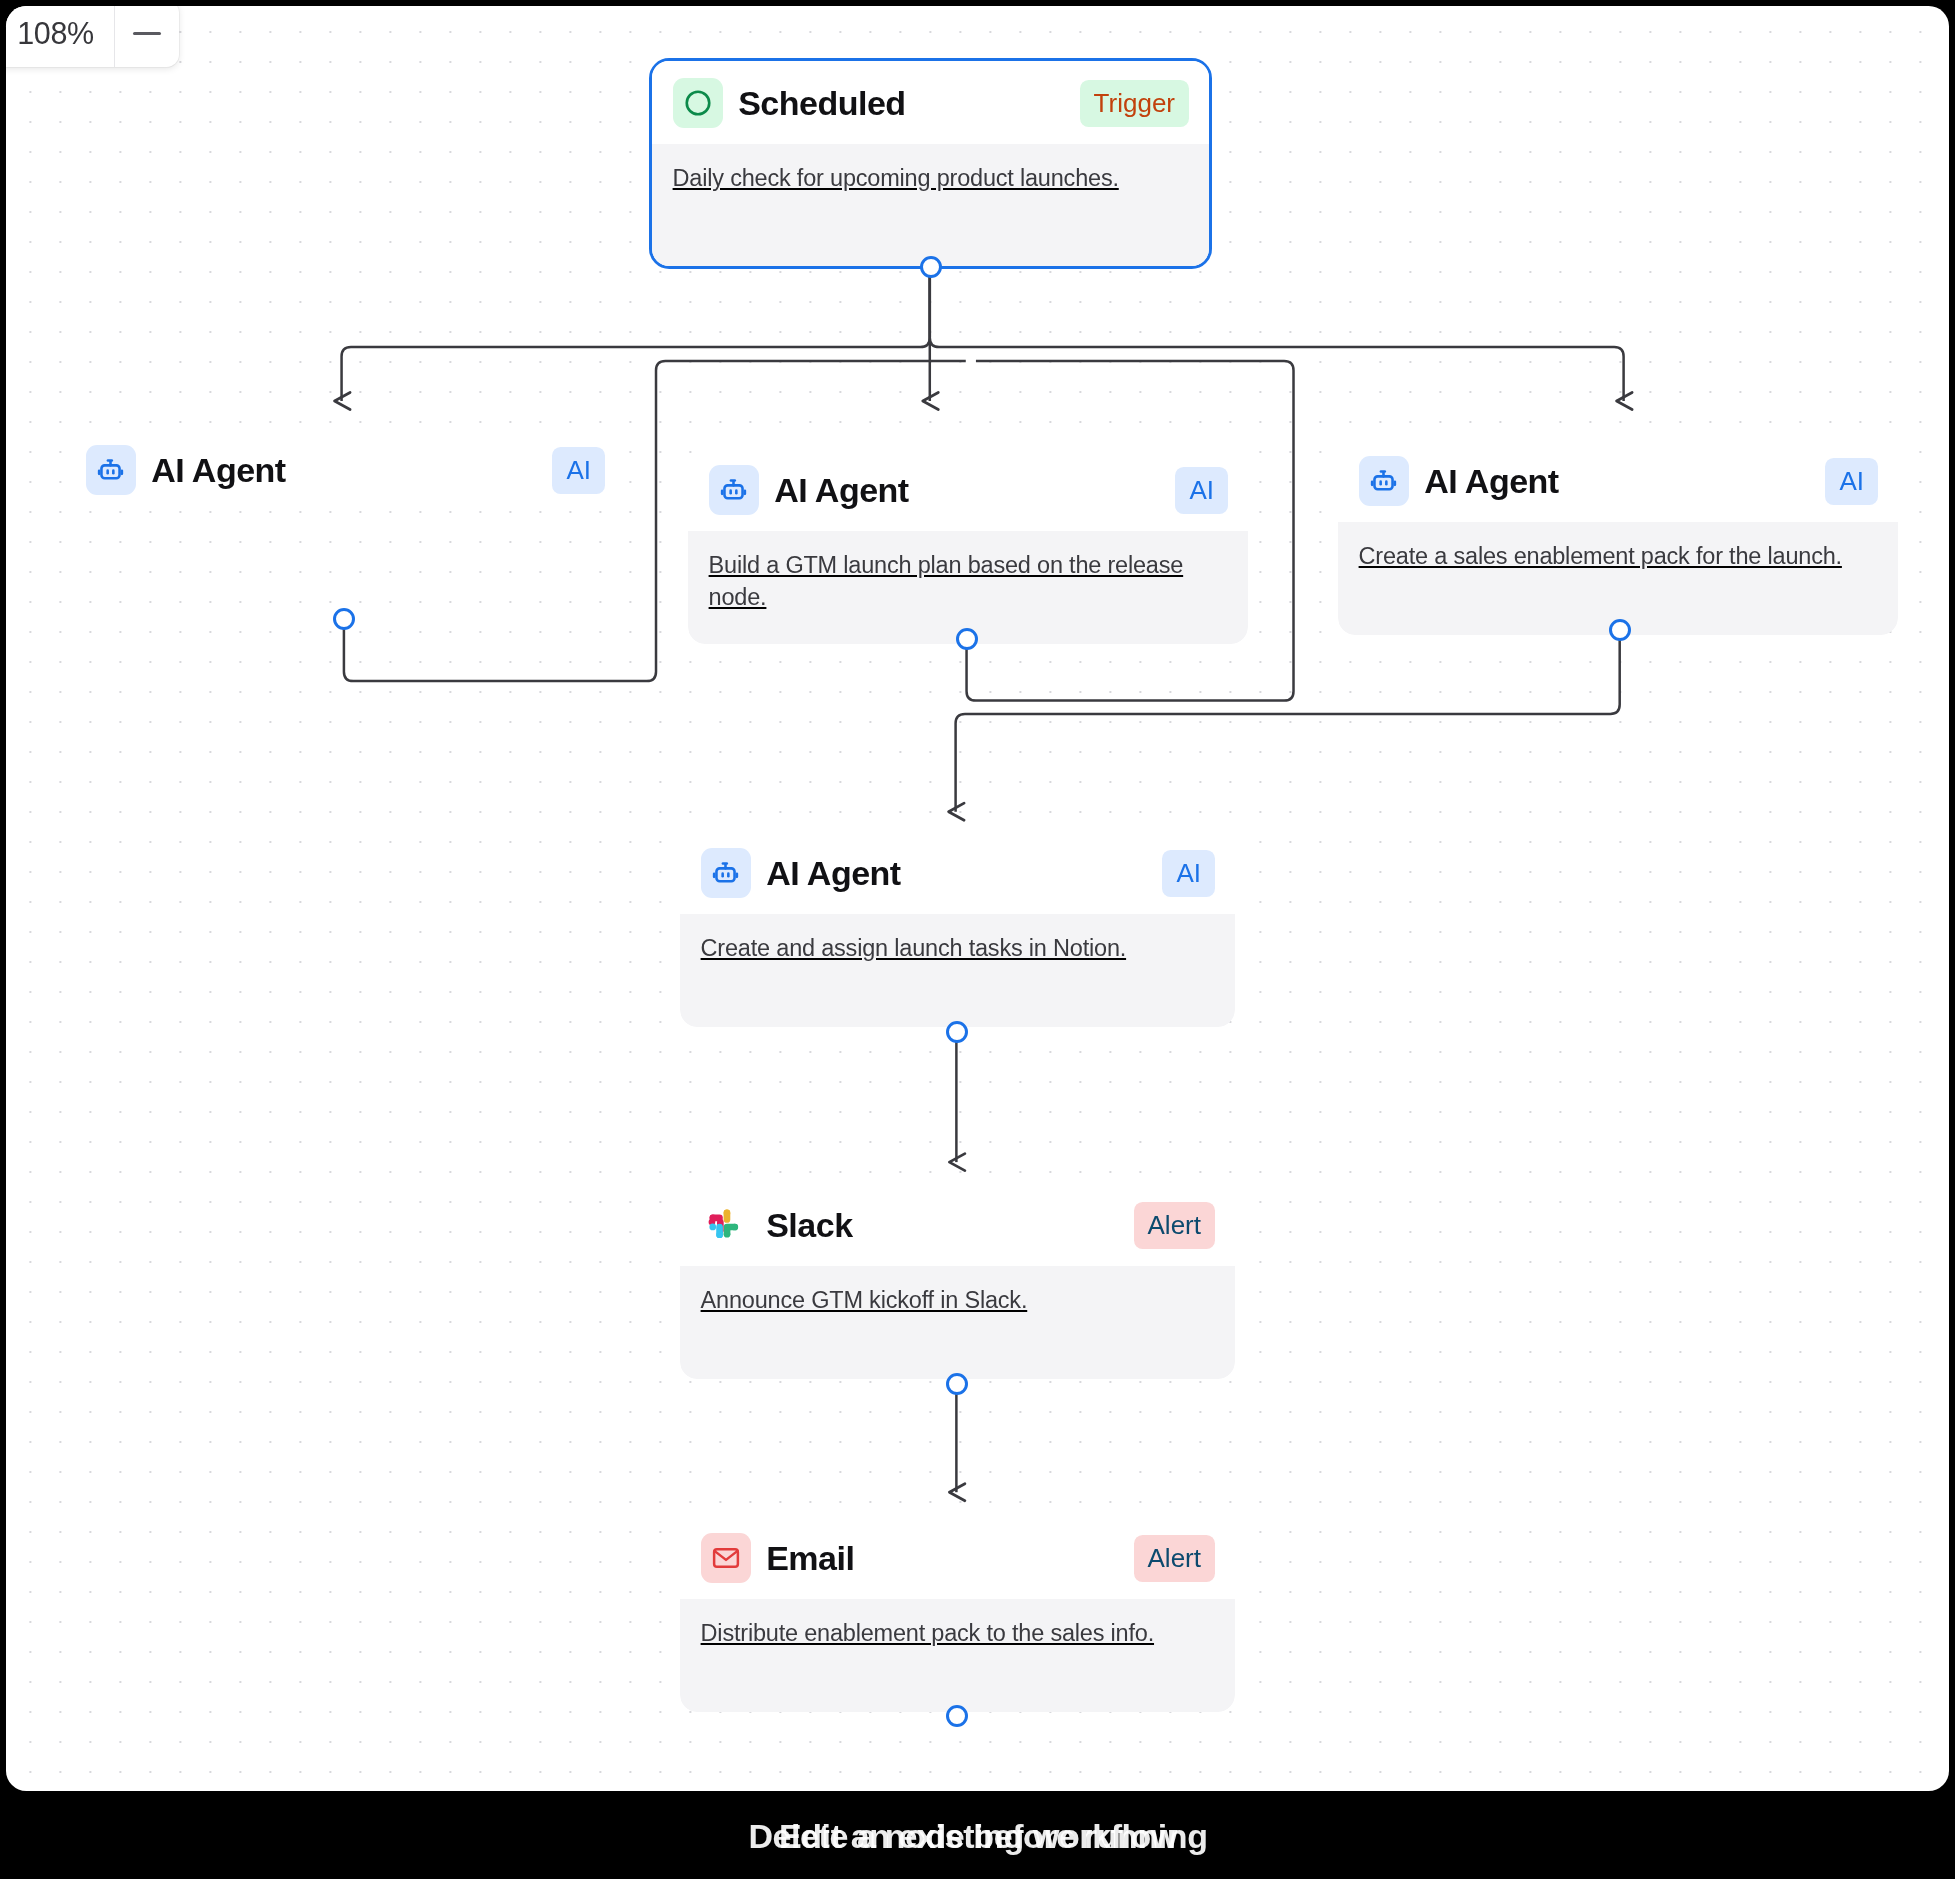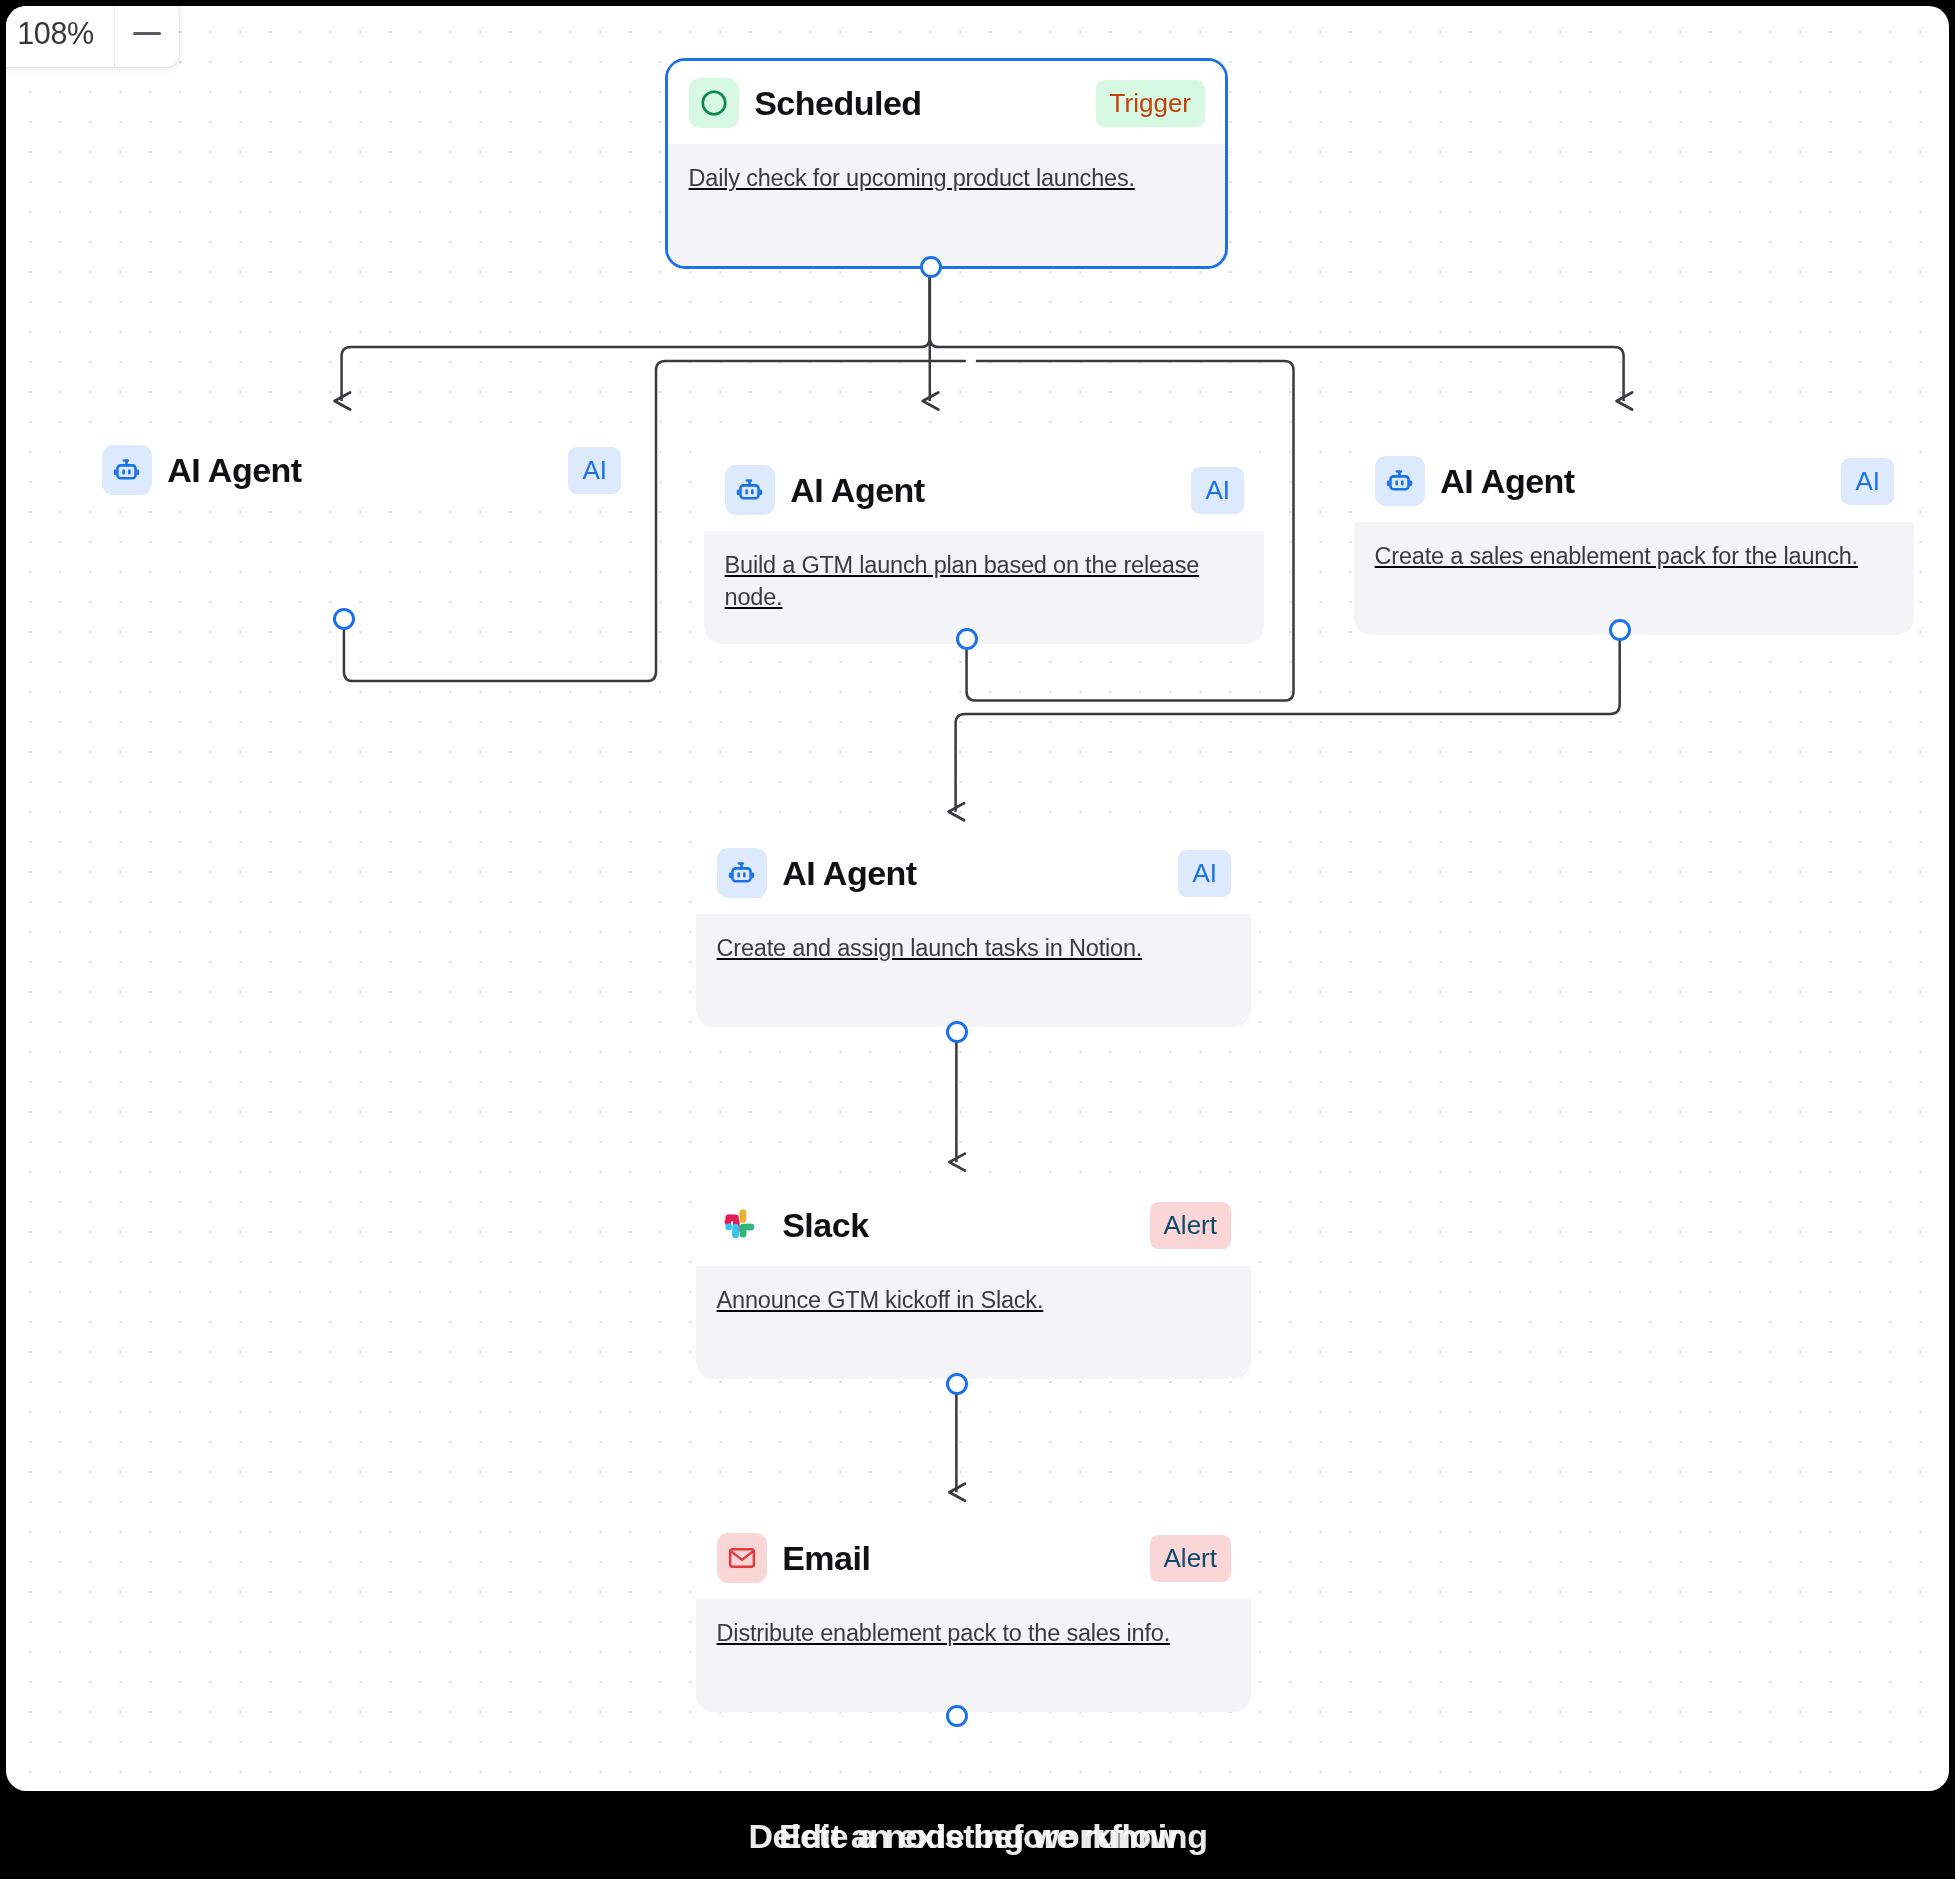--- a/index.html
+++ b/index.html
@@ -85,21 +85,20 @@
     height: 1785px;
     pointer-events: none;
     z-index: 5;
   }
 
   
   .node {
     position: absolute;
     border-radius: 17px;
     z-index: 10;
-    margin-left: 16px;
   }
   .node-inner {
     border-radius: 17px;
     overflow: hidden;
     height: 100%;
     display: flex;
     flex-direction: column;
   }
   .node.selected {
     border: 3.9px solid #1b72e8;

